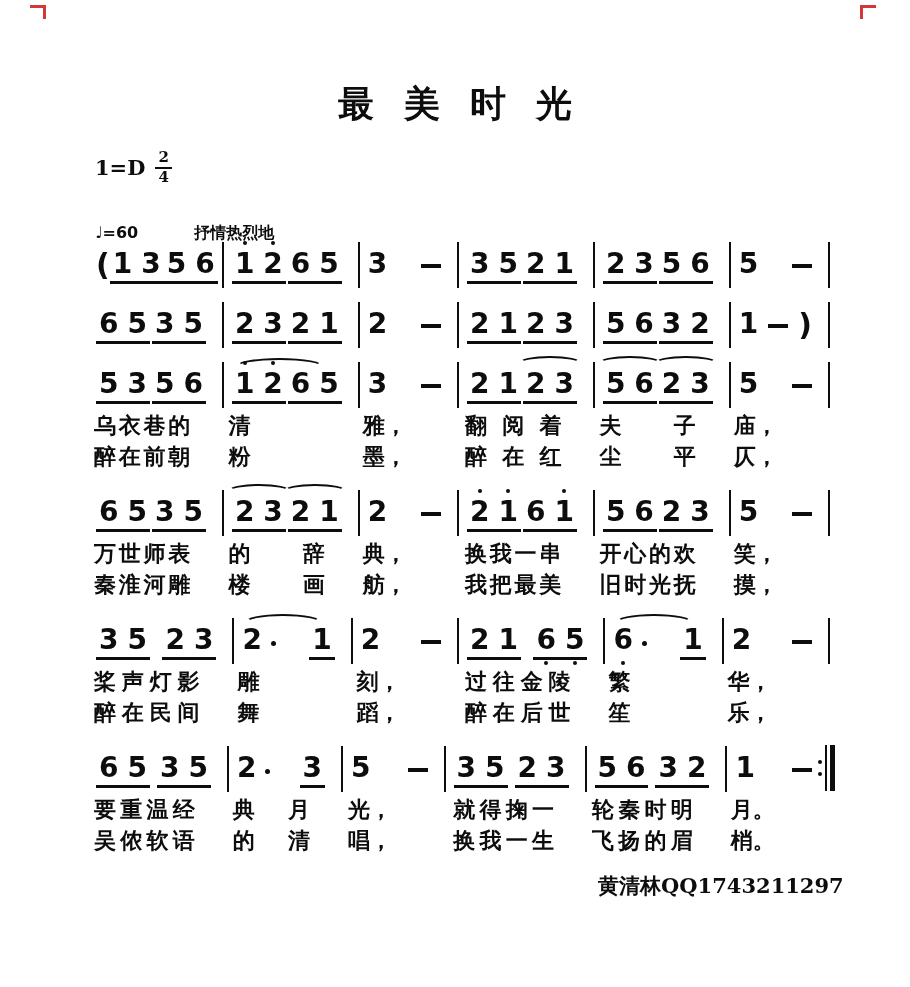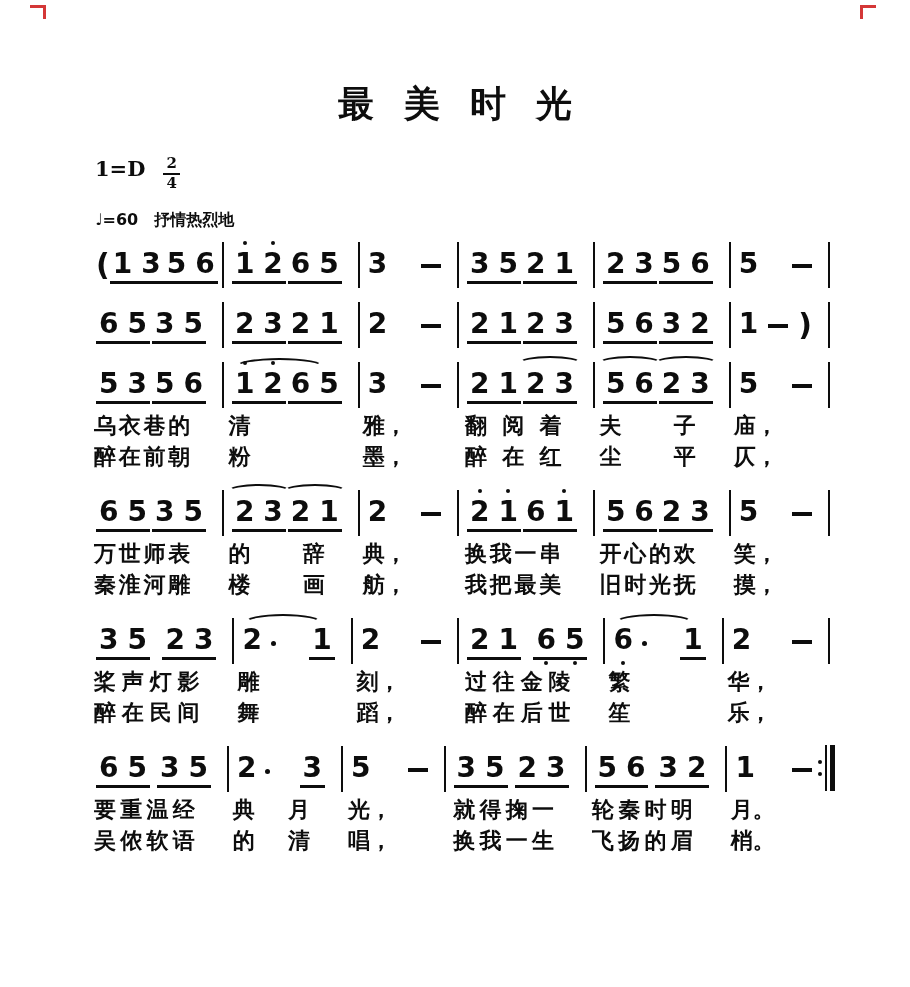--- a/index.html
+++ b/index.html
@@ -14,32 +14,32 @@
   .crop.left{left:30px;top:5px;border-top:3px solid #d43737;border-right:3px solid #d43737;}
   .crop.right{left:860px;top:5px;border-top:3px solid #d43737;border-left:3px solid #d43737;}
 
   
   .title{
     position:absolute;top:80px;left:0;width:100%;text-align:center;
     font-size:36px;font-weight:bold;letter-spacing:30px;text-indent:30px;
     font-family:"DejaVu Sans",sans-serif;
   }
   .keyrow{
-    position:absolute;top:156px;left:95px;display:flex;gap:18px;
+    position:absolute;top:150px;left:95px;display:flex;align-items:center;gap:10px;
     font-size:21px;font-weight:bold;font-family:"DejaVu Serif",serif;
   }
   .frac{display:inline-flex;flex-direction:column;align-items:center;font-size:15px;line-height:1.05;font-weight:bold;}
   .frac .num{border-bottom:2px solid #0d0d0d;padding:0 3px 1px;}
   .frac .den{padding-top:1px;}
   .credits{
     position:absolute;top:152px;right:108px;font-size:17px;font-weight:bold;
     line-height:1.55;text-align:left;font-family:"DejaVu Serif",serif;white-space:pre;
   }
   .temporow{
-    position:absolute;top:210px;left:95px;display:flex;gap:16px;
+    position:absolute;top:223px;left:95px;display:flex;gap:56px;
     font-size:16px;font-weight:bold;font-family:"DejaVu Sans",sans-serif;text-align:right;
   }
 
   
   .score{position:absolute;top:240px;left:88px;width:742px;}
   .system{margin-bottom:12px;}
   .system.haslyr{margin-bottom:18px;}
   .notes-row{display:flex;height:48px;align-items:stretch;}
   .measure{
     position:relative;display:flex;align-items:flex-end;justify-content:space-between;
@@ -679,13 +679,14 @@
             <span>的</span>
             <span>眉</span>
           </div>
           <div class="lyric-cell" style="flex-grow: 2;">
             <span>梢。</span>
           </div>
         </div>
       </div>
     </div>
 
+  <div class="footer">黄清林QQ1743211297</div>
 </div>
 
 </body></html>

